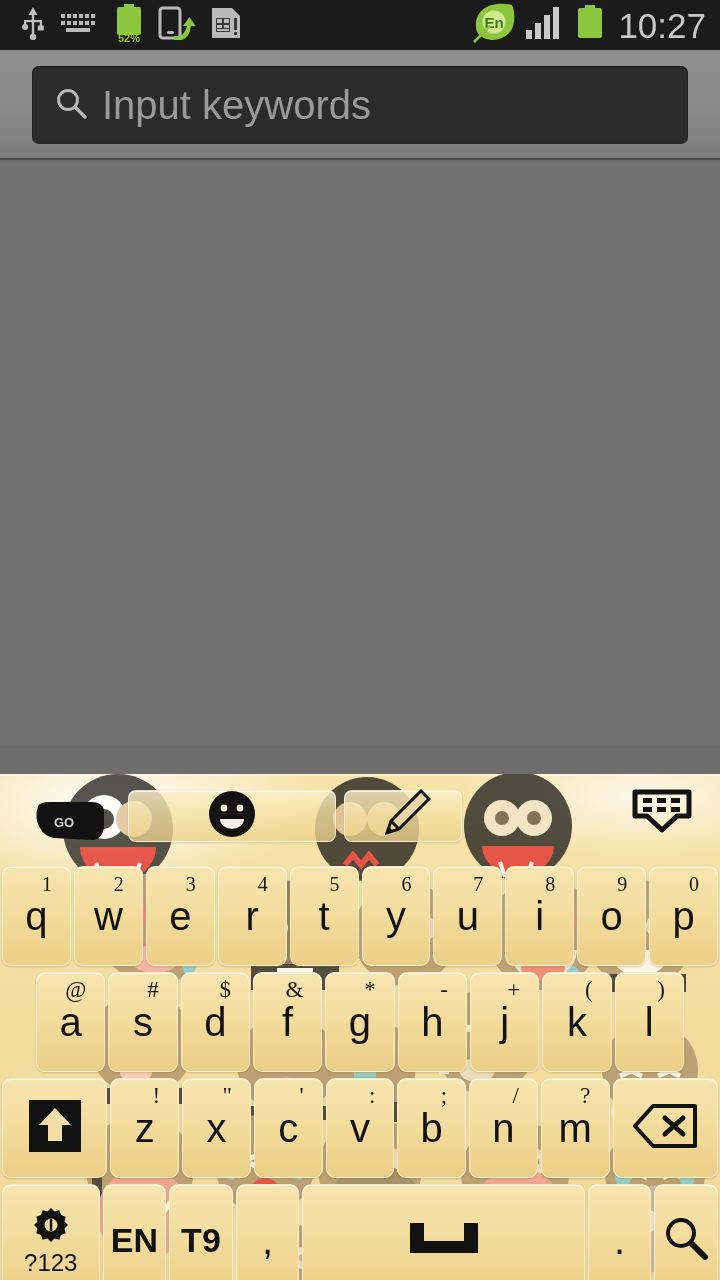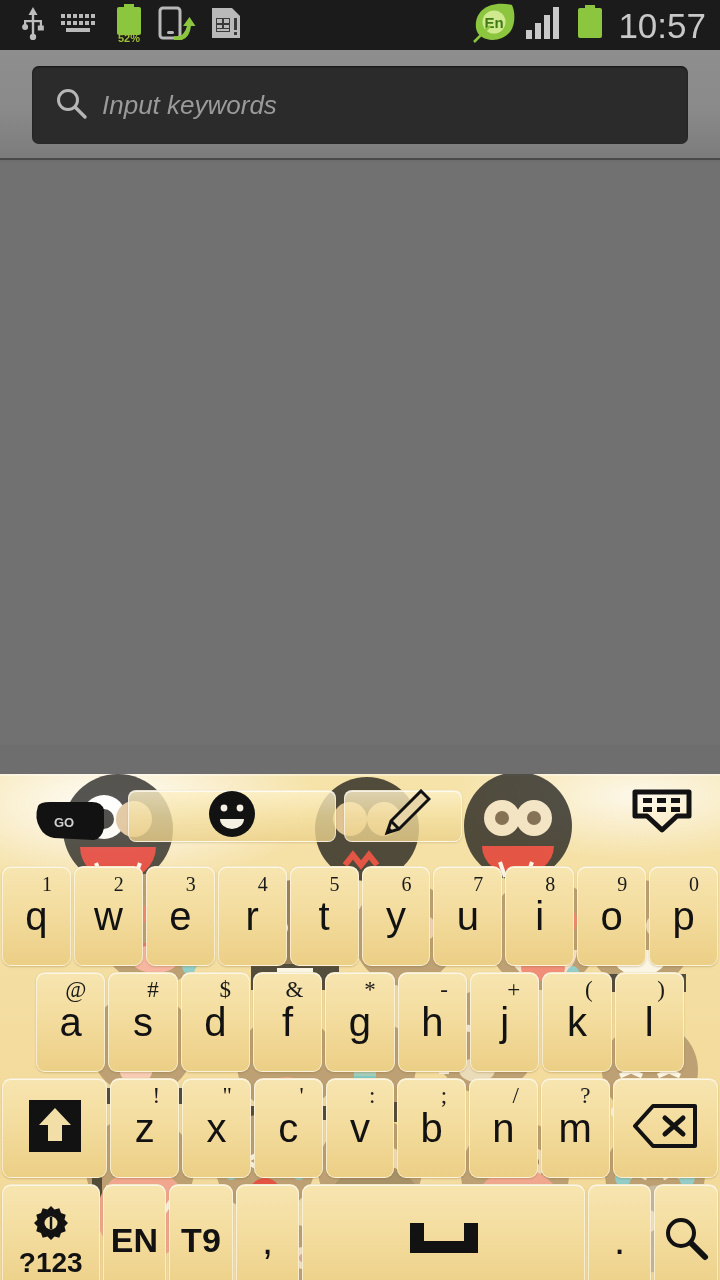--- a/index.html
+++ b/index.html
@@ -41,23 +41,22 @@
   #search-box {
     position: absolute; left: 32px; top: 16px;
     width: 656px; height: 78px;
     background: #2b2b2b;
     border-radius: 7px;
     display: flex; align-items: center;
     box-shadow: inset 0 1px 2px rgba(0,0,0,.6);
   }
   #search-icon { margin-left: 22px; margin-right: 14px; flex: none; }
   #search-input-text {
-    color: #9a9a9a; font-size: 26px;
+    color: #9a9a9a; font-size: 40px;
     font-family: "Liberation Sans", sans-serif;
-    font-style: italic;
   }
 
   
   #content-area {
     position: absolute; top: 162px; left: 0;
     width: 720px; height: 583px;
     background: #717171;
   }
 
   
@@ -226,21 +225,21 @@
       </svg>
     </span>
 
     <span class="sb-icon">
       <svg width="28" height="36" viewBox="0 0 28 36">
         <rect x="9" y="0" width="10" height="4" fill="#8cc63e"></rect>
         <rect x="2" y="3" width="24" height="30" rx="2" fill="#8cc63e"></rect>
       </svg>
     </span>
 
-    <span id="sb-clock">10:57</span>
+    <span id="sb-clock">10:27</span>
   </div>
 </div>
 
 <div id="search-header">
   <div id="search-box">
     <span id="search-icon">
       <svg width="34" height="34" viewBox="0 0 34 34">
         <circle cx="14" cy="14" r="9.5" fill="none" stroke="#b6b6b6" stroke-width="3"></circle>
         <line x1="21" y1="21" x2="31" y2="31" stroke="#b6b6b6" stroke-width="3.4" stroke-linecap="round"></line>
       </svg>
@@ -628,21 +627,21 @@
   <div class="krow" id="row4">
     <div class="key k-wide15">
       <span style="display:flex;flex-direction:column;align-items:center;gap:2px;">
         <span>
           <svg width="40" height="40" viewBox="0 0 40 40">
             <path d="M20 3 l3.5 3.5 4.8 -1.2 1.7 4.7 4.7 1.7 -1.2 4.8 3.5 3.5 -3.5 3.5 1.2 4.8 -4.7 1.7 -1.7 4.7 -4.8 -1.2 -3.5 3.5 -3.5 -3.5 -4.8 1.2 -1.7 -4.7 -4.7 -1.7 1.2 -4.8 -3.5 -3.5 3.5 -3.5 -1.2 -4.8 4.7 -1.7 1.7 -4.7 4.8 1.2z" fill="#121212"></path>
             <circle cx="20" cy="20" r="6.5" fill="#f2dfa8"></circle>
             <path d="M20 14 l0 12" stroke="#121212" stroke-width="2.5"></path>
           </svg>
         </span>
-        <span class="main" style="font-size:28px;font-weight:bold;">?123</span>
+        <span class="main" style="font-size:24px;font-weight:normal;">?123</span>
       </span>
     </div>
     <div class="key">
       <span class="main" style="font-size:34px;font-weight:bold;">EN</span>
     </div>
     <div class="key">
       <span class="main" style="font-size:34px;font-weight:bold;">T9</span>
     </div>
     <div class="key">
       <span class="main" style="font-size:40px;">,</span>

